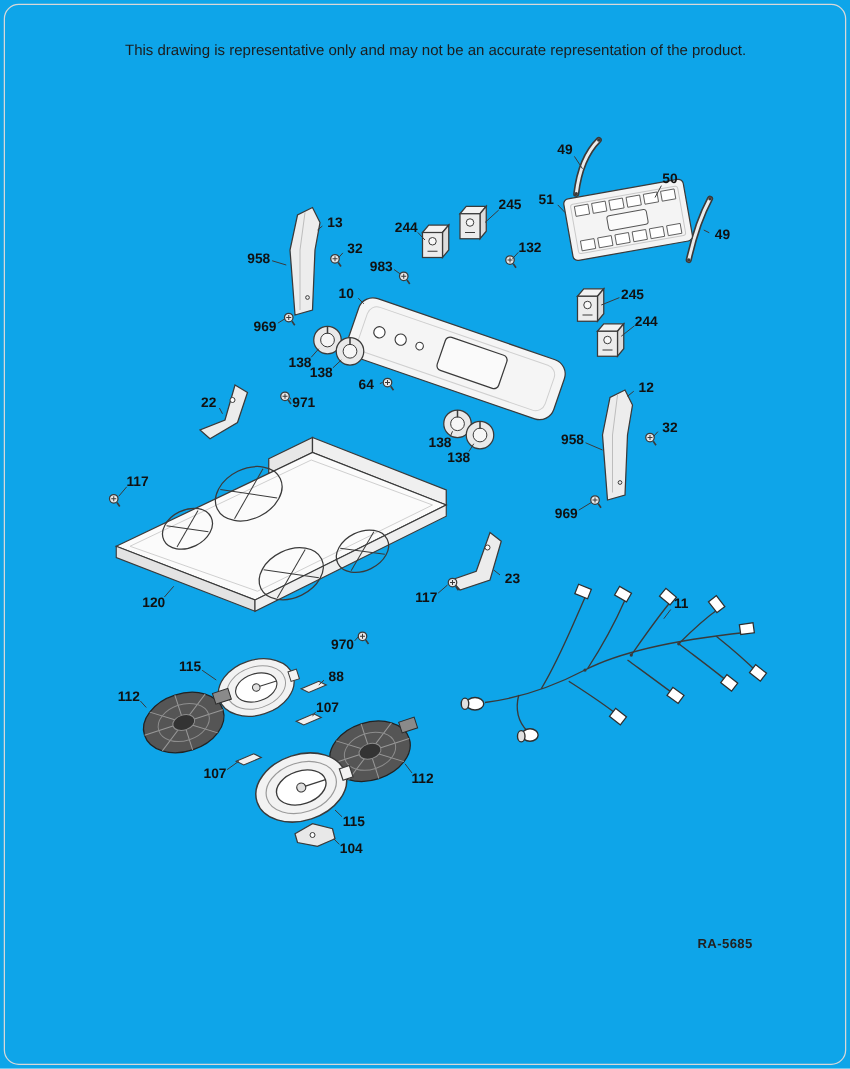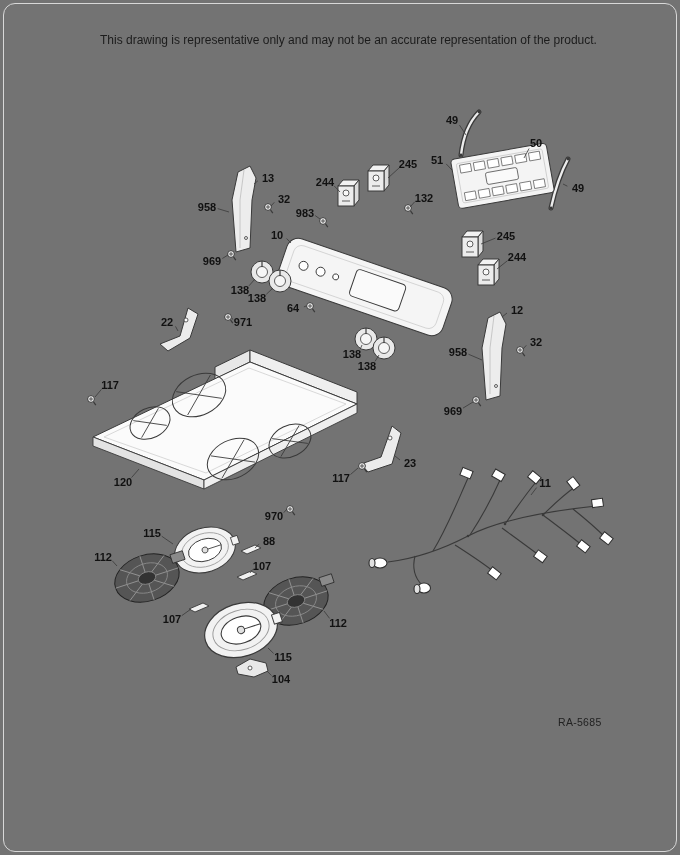--- a/index.html
+++ b/index.html
@@ -1,20 +1,20 @@
 <!DOCTYPE html>
 <html><head>
 <meta charset="utf-8">
 <style>
   html,body{margin:0;padding:0;background:#ffffff;}
-  .page{position:relative;width:680px;height:855px;background:#737373;overflow:hidden;
+  .page{position:relative;width:680px;height:855px;background:#0ea5e9;overflow:hidden;
         font-family:"Liberation Sans",sans-serif;}
   .frame{position:absolute;inset:3px;border:1px solid #d8d8d8;border-radius:12px;pointer-events:none;}
   .notice{position:absolute;left:100px;top:32px;font-size:12px;color:#1c1c1c;line-height:17px;}
-  .ref{position:absolute;left:558px;top:716px;font-size:10.5px;color:#222;letter-spacing:.3px;}
+  .ref{position:absolute;left:558px;top:749px;font-size:10.5px;color:#222;letter-spacing:.3px;font-weight:bold;}
   .diagram{position:absolute;left:0;top:0;}
   #callout-layer text{font-size:11px;font-weight:bold;fill:#111;text-anchor:middle;
         font-family:"Liberation Sans",sans-serif;}
   #callout-layer line{stroke:#3a3a3a;stroke-width:0.8;}
 </style>
 </head>
 <body>
 
 <div class="page">
   <div class="frame"></div>

